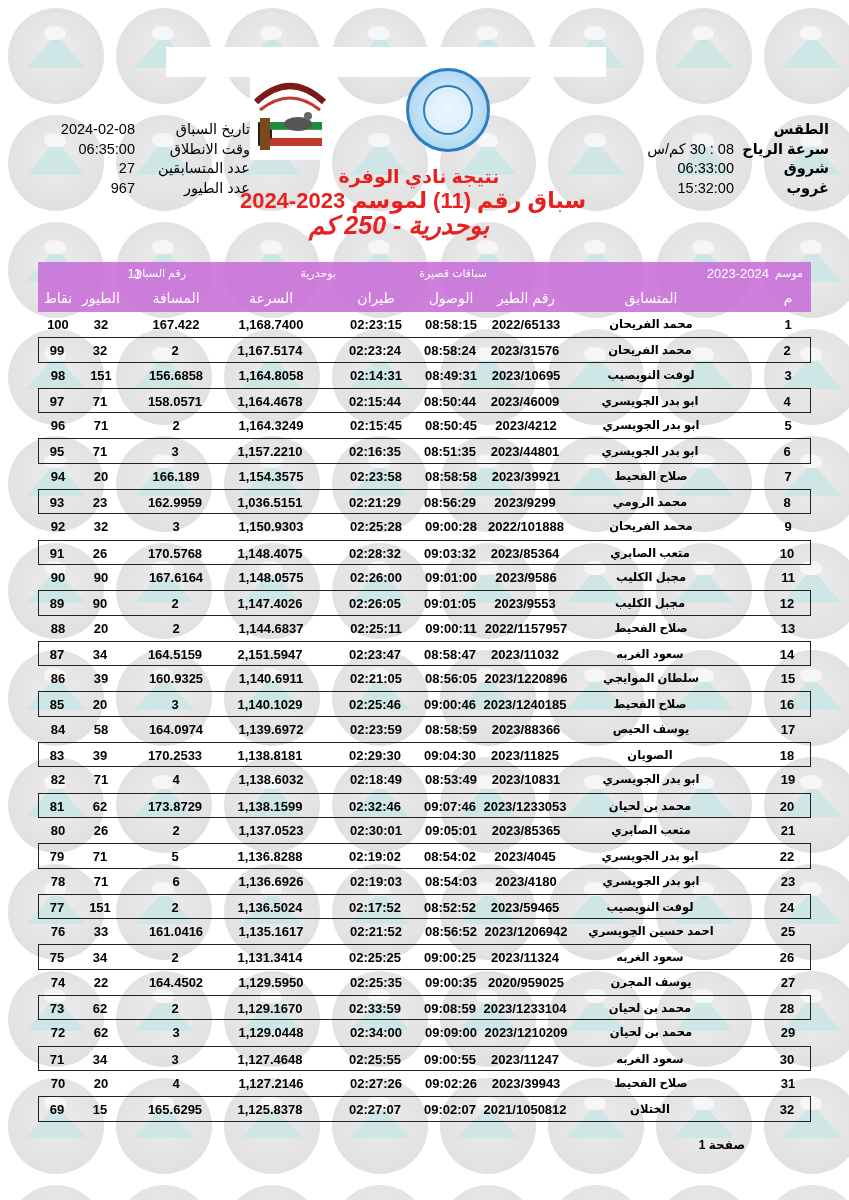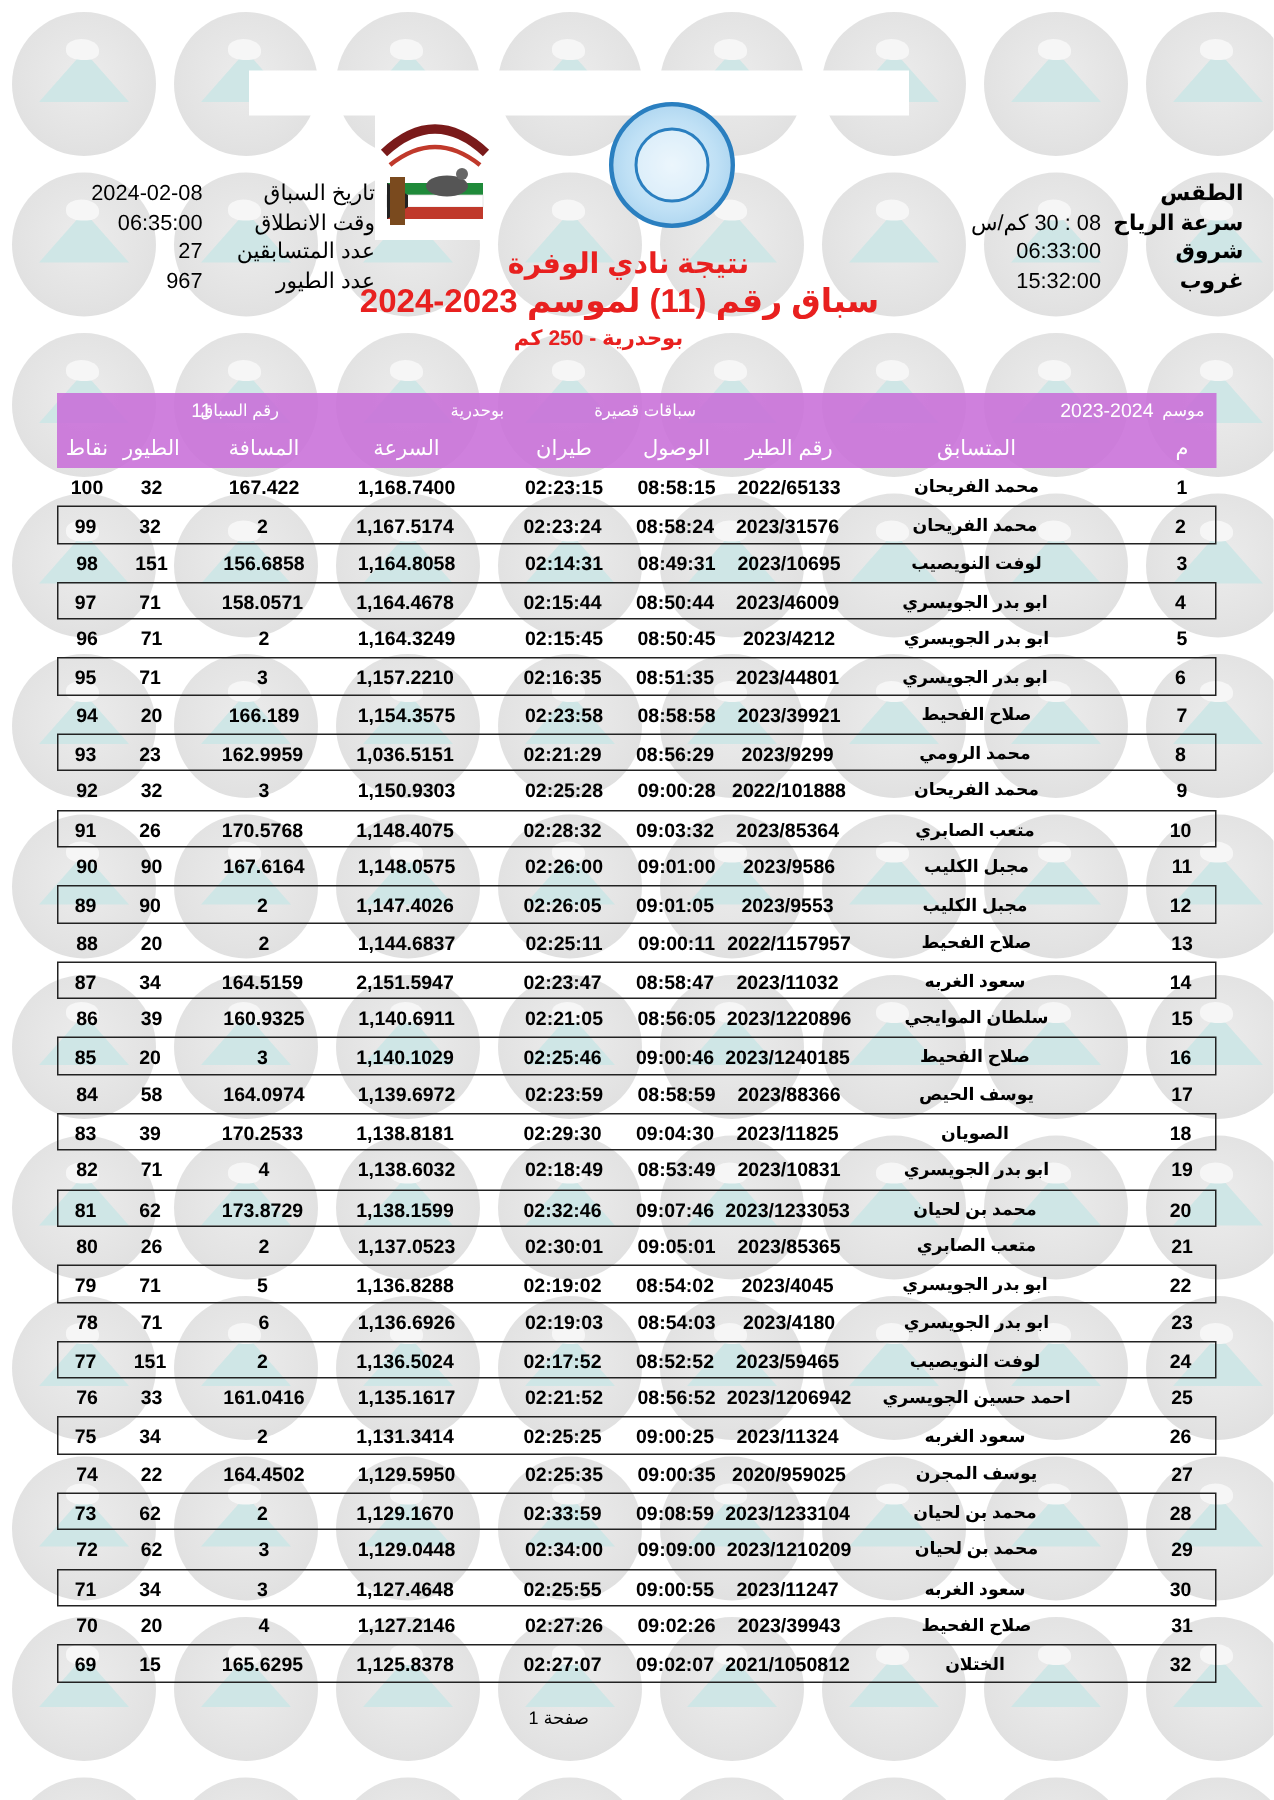--- a/index.html
+++ b/index.html
@@ -49,21 +49,21 @@
     border:3px solid #2a7fc0; box-sizing:border-box;
   }
   .logo-right::after {
     content:""; position:absolute; left:14px; top:14px; width:50px; height:50px; border-radius:50%;
     border:2px solid #2a7fc0; box-sizing:border-box; background:rgba(255,255,255,0.4);
   }
 
   .titles { position:absolute; left:0; width:798px; top:166px; text-align:center; color:#e8201f; font-weight:bold; }
   .t1 { font-size:19px; line-height:22px; margin-left:40px; }
   .t2 { font-size:22px; line-height:26px;margin-left:28px; }
-  .t3 { font-size:14px; line-height:22px; }
+  .t3 { font-size:25px; line-height:22px;font-style:italic; }
 
   .tbl { position:absolute; left:38px; top:262px; width:773px; }
   .tbl-head { background:#cc7bd9; background:rgba(200,110,216,0.88); height:50px; position:relative; color:#fff; }
   .th-top { position:absolute; top:2px; left:0; right:0; height:20px; font-size:11px; direction:rtl; }
   .th-top span { position:absolute; top:3px; }
   .th-bot { position:absolute; top:26px; left:0; right:0; height:22px; font-size:14px; direction:rtl; }
   .th-bot span { position:absolute; top:2px; text-align:center; }
 
   .rows { position:relative; }
   .r { position:relative; height:25.3px; font-size:13px; font-weight:bold; direction:rtl; box-sizing:border-box; }
@@ -75,21 +75,21 @@
   .c-rank { right:10px; width:26px; }
   .c-name { right:95px; width:130px; }
   .c-ring { right:210px; width:150px; }
   .c-arr { right:315px; width:90px; }
   .c-flt { right:390px; width:90px; }
   .c-spd { right:485px; width:110px; }
   .c-dst { right:585px; width:100px; }
   .c-brd { right:685px; width:50px; }
   .c-pts { right:733px; width:40px; }
 
-  .footer { position:absolute; top:1138px; left:0; width:745px; text-align:center; font-size:12px; direction:rtl; }
+  .footer { position:absolute; top:1138px; left:0; width:745px; text-align:right; font-size:12px; direction:rtl;font-weight:bold; }
 </style>
 </head>
 <body>
 
 <div class="wm-layer" id="wm">
     <div class="wm" style="left: 8px; top: 8px;"></div>
     <div class="wm" style="left: 116px; top: 8px;"></div>
     <div class="wm" style="left: 224px; top: 8px;"></div>
     <div class="wm" style="left: 332px; top: 8px;"></div>
     <div class="wm" style="left: 440px; top: 8px;"></div>
@@ -246,21 +246,21 @@
     <div class="t1">نتيجة نادي الوفرة</div>
     <div class="t2">سباق رقم (11) لموسم 2023-2024</div>
     <div class="t3">بوحدرية - 250 كم</div>
   </div>
 
   <div class="tbl">
     <div class="tbl-head">
       <div class="th-top">
         <span style="right:8px;">موسم</span>
         <span style="right:42px; font-size:13px; top:2px;">2023-2024</span>
-        <span style="right:347px;">سباقات قصيرة</span>
+        <span style="right:324px;">سباقات قصيرة</span>
         <span style="right:475px;">بوحدرية</span>
         <span style="right:625px;">رقم السباق</span>
         <span style="right:670px; font-size:13px; top:2px;">11</span>
       </div>
       <div class="th-bot">
         <span class="c-rank">م</span>
         <span class="c-name">المتسابق</span>
         <span class="c-ring">رقم الطير</span>
         <span class="c-arr">الوصول</span>
         <span class="c-flt">طيران</span>

